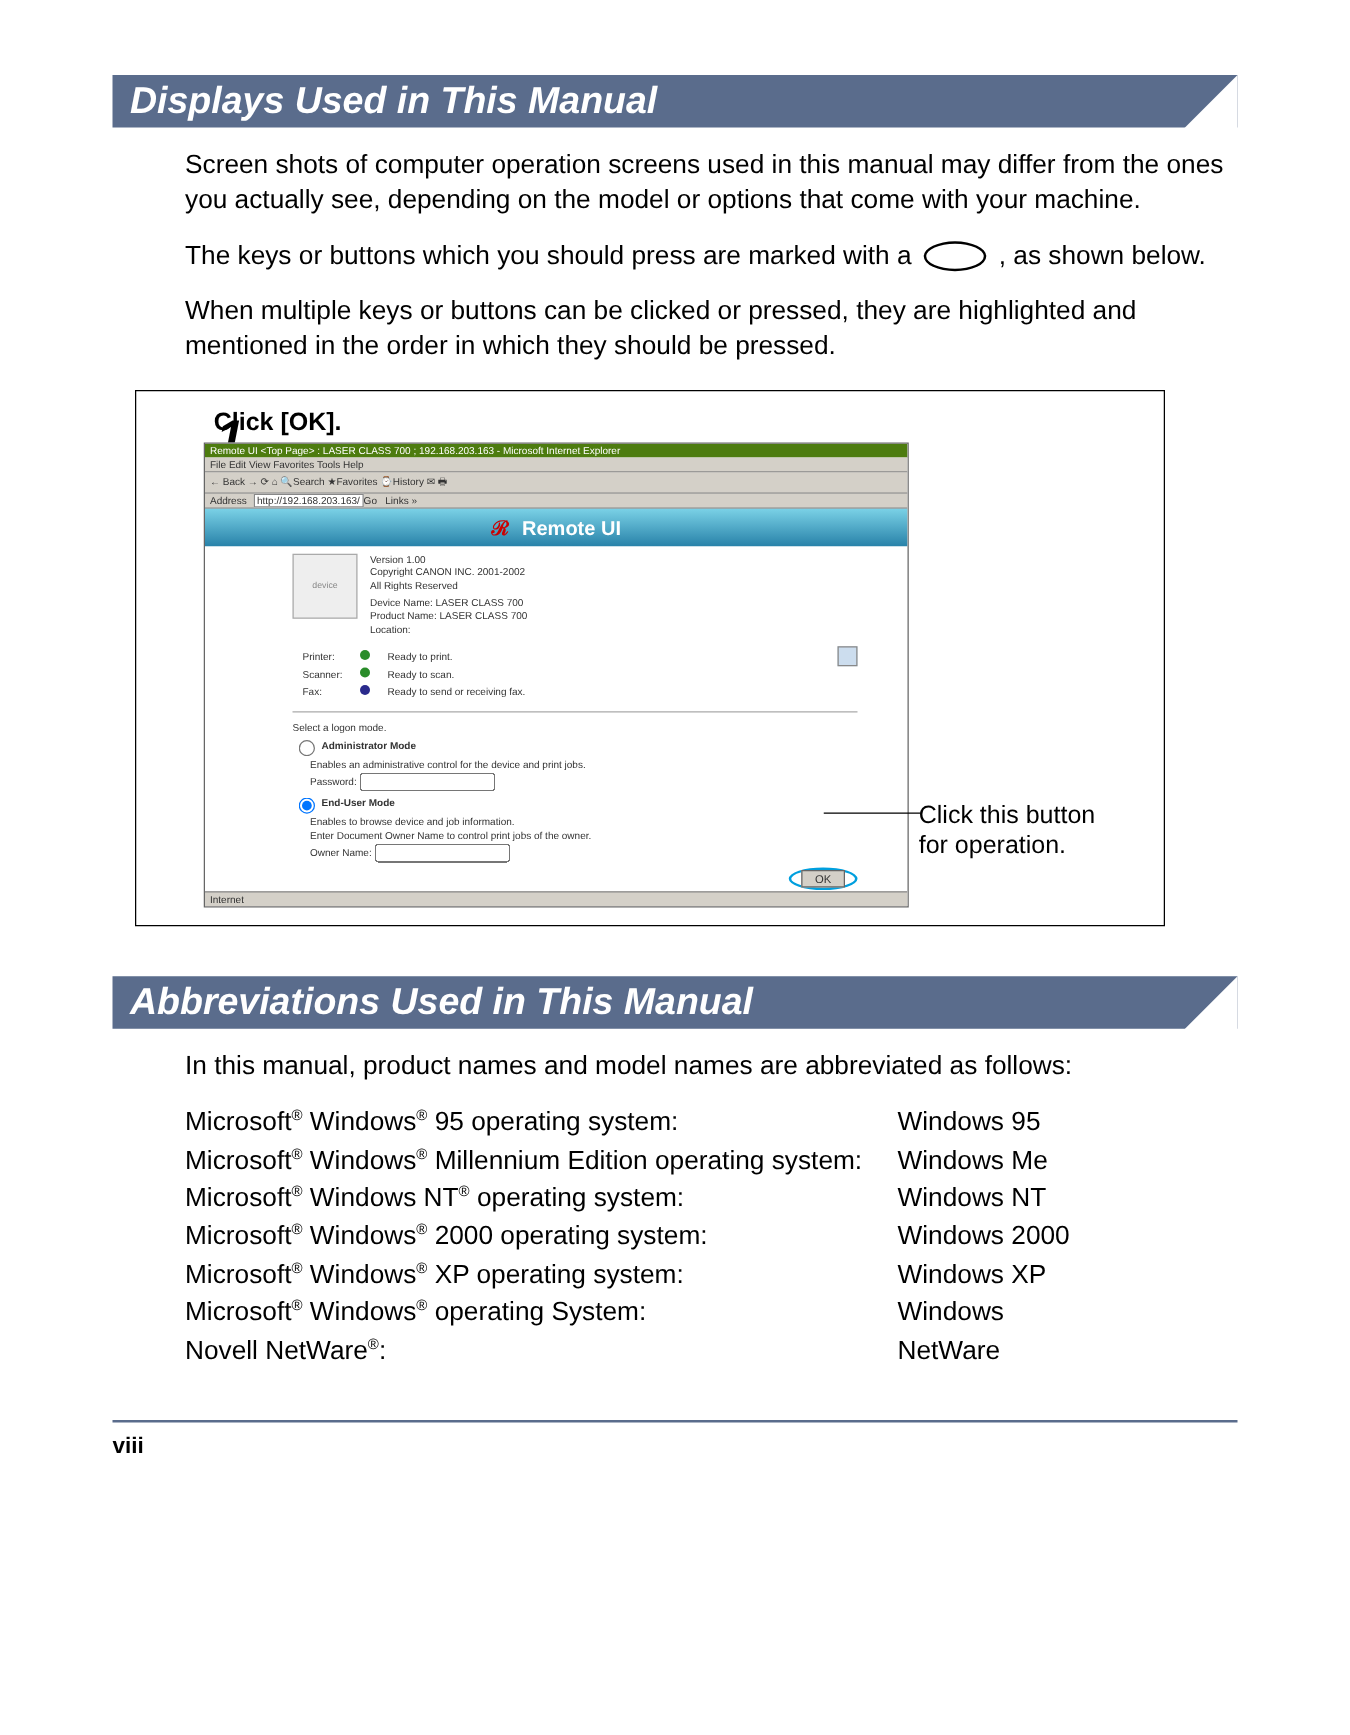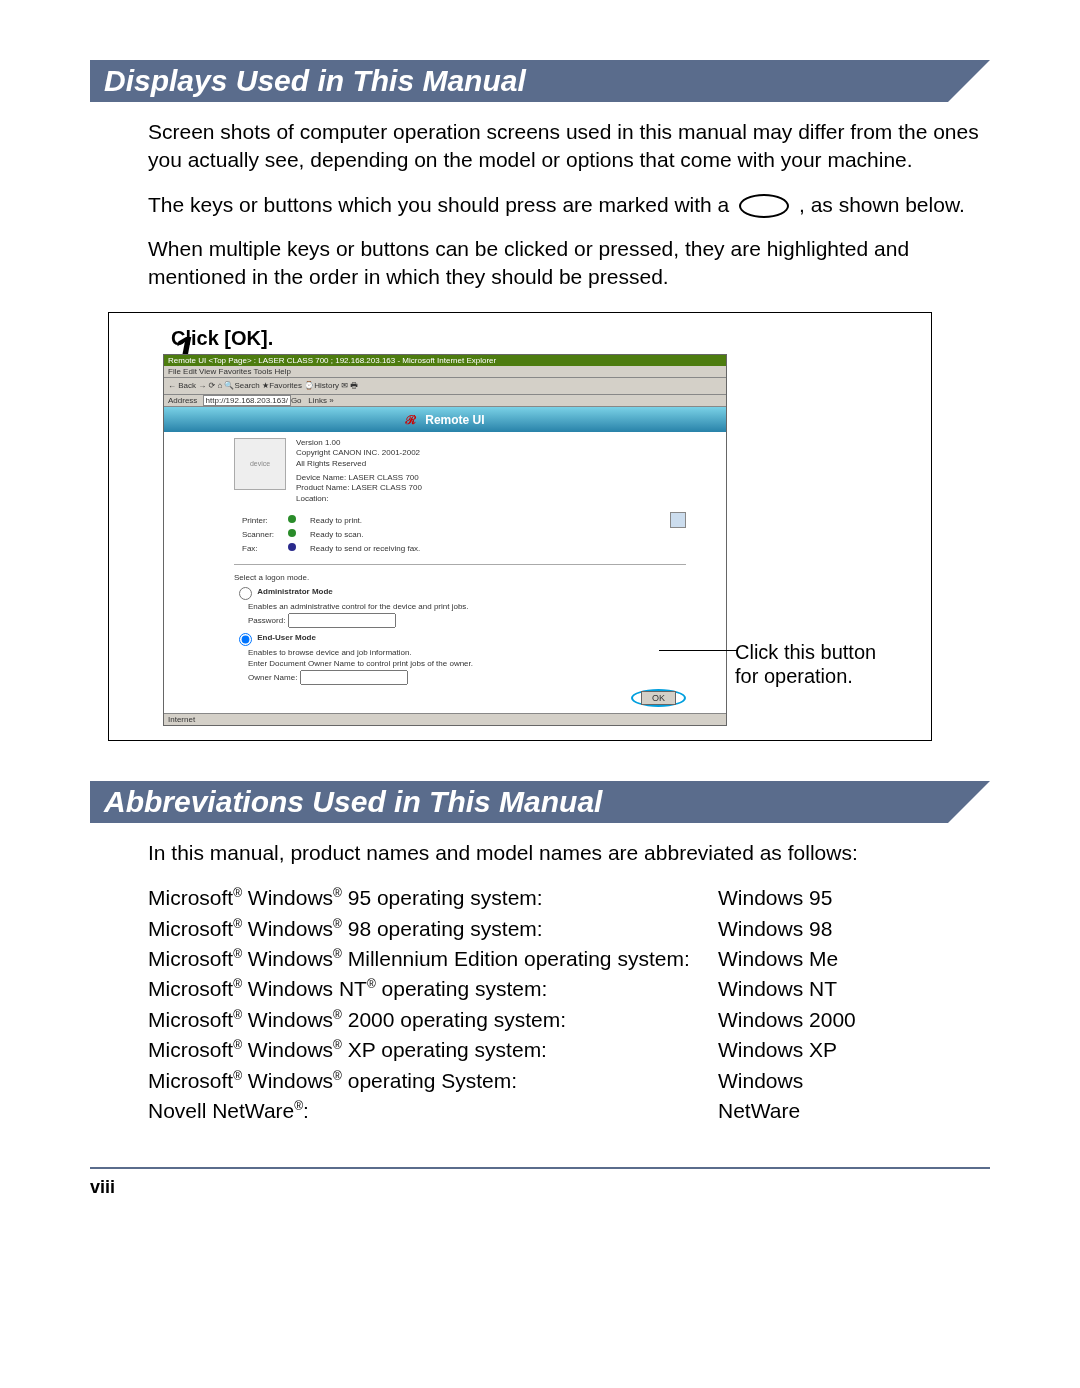--- a/index.html
+++ b/index.html
@@ -98,21 +98,21 @@
     border-bottom:1px solid #888;
     display:flex;
     justify-content:flex-start;
   }
   .remote-ui-banner {
     background:linear-gradient(#7ad1e6,#2882a9);
     color:#fff;
     text-align:center;
     padding:4px;
     font-weight:bold;
-    font-size:12px;
+    font-size:16px;
   }
   .remote-ui-banner .q {
     color:#c00;
     margin-right:6px;
     font-weight:bold;
   }
   .ui-body {
     padding:6px 40px 6px 70px;
     font-size:8px;
   }
@@ -325,24 +325,20 @@
   </div>
 
   <p class="para">In this manual, product names and model names are abbreviated as follows:</p>
 
   <div class="abbr-table" id="abbr-table">
       <div class="abbr-row">
         <div class="abbr-left">Microsoft<sup>®</sup> Windows<sup>®</sup> 95 operating system:</div>
         <div class="abbr-right">Windows 95</div>
       </div>
       <div class="abbr-row">
-        <div class="abbr-left">Microsoft<sup>®</sup> Windows<sup>®</sup> 98 operating system:</div>
-        <div class="abbr-right">Windows 98</div>
-      </div>
-      <div class="abbr-row">
         <div class="abbr-left">Microsoft<sup>®</sup> Windows<sup>®</sup> Millennium Edition operating system:</div>
         <div class="abbr-right">Windows Me</div>
       </div>
       <div class="abbr-row">
         <div class="abbr-left">Microsoft<sup>®</sup> Windows NT<sup>®</sup> operating system:</div>
         <div class="abbr-right">Windows NT</div>
       </div>
       <div class="abbr-row">
         <div class="abbr-left">Microsoft<sup>®</sup> Windows<sup>®</sup> 2000 operating system:</div>
         <div class="abbr-right">Windows 2000</div>

